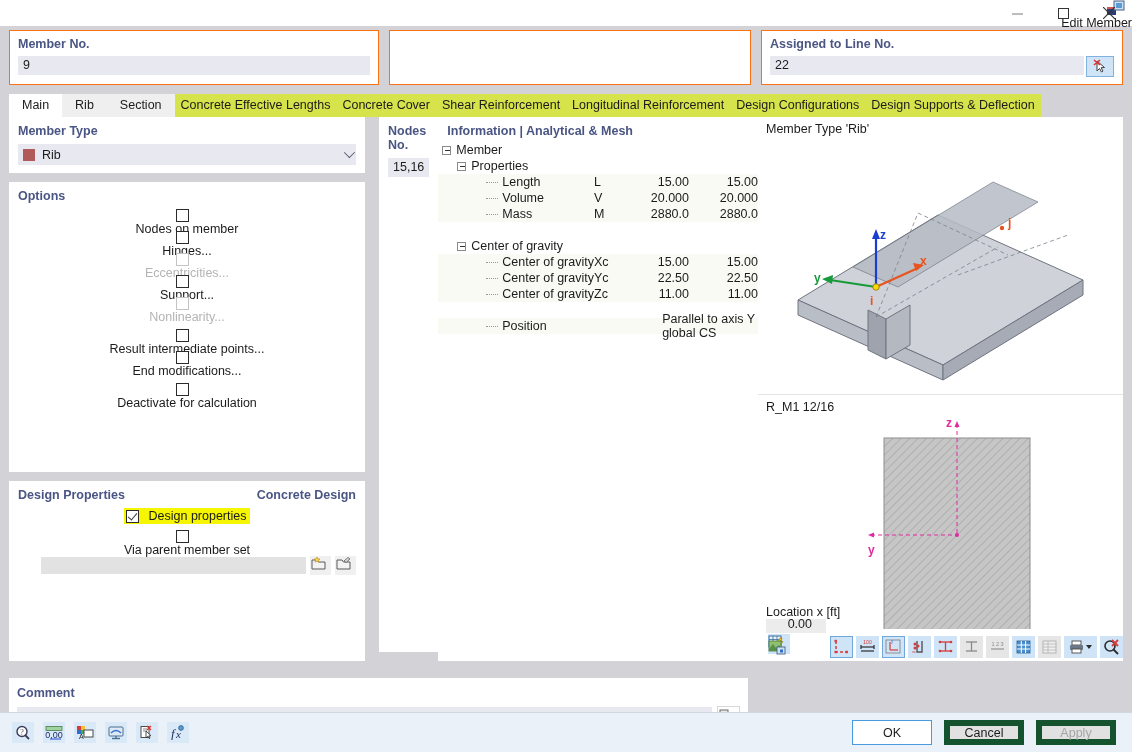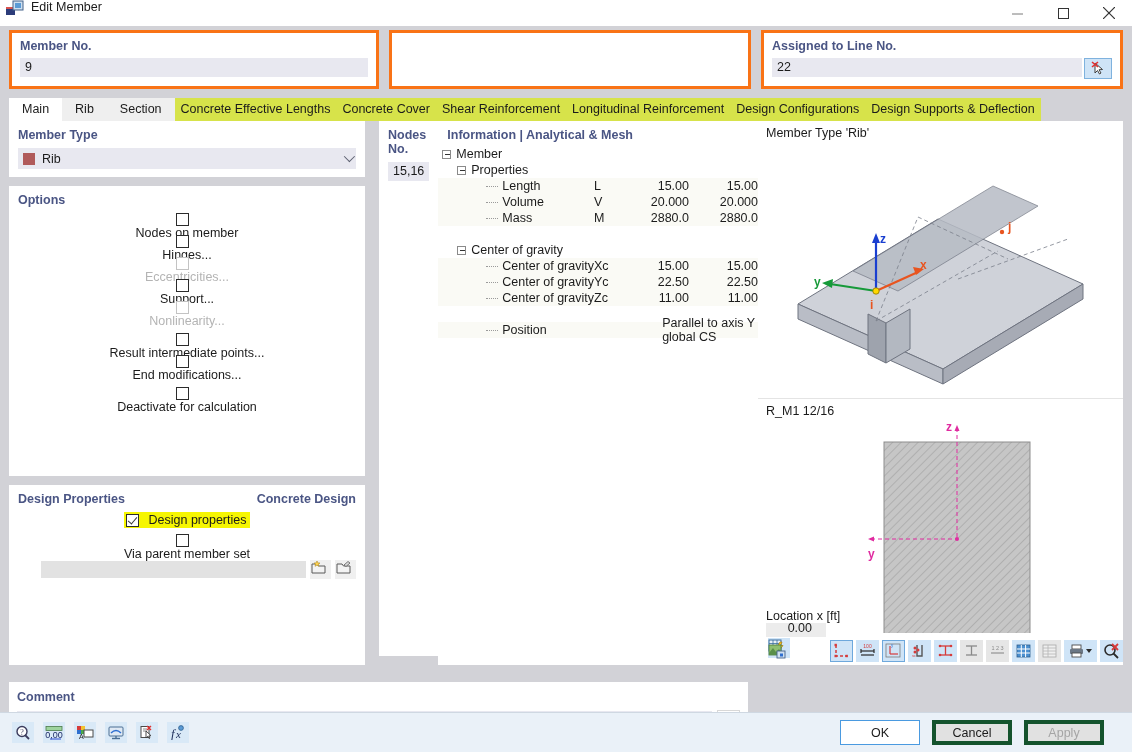--- a/index.html
+++ b/index.html
@@ -5,29 +5,29 @@
   * { box-sizing: border-box; }
   html, body { margin:0; padding:0; }
   body {
     width:1132px; height:752px; overflow:hidden;
     background:#d2d2d7;
     font-family:"Liberation Sans", sans-serif;
     font-size:12.5px; color:#1b1b1b;
     -webkit-font-smoothing:antialiased;
   }
   
-  .titlebar { height:26px; background:#ffffff; display:flex; align-items:flex-start; position:relative; }
+  .titlebar { height:26px; background:#ffffff; display:flex; align-items:flex-end; position:relative;flex-direction:column; }
   .title-icon { width:18px; height:16px; margin:0 7px 0 6px; position:relative; flex:none; }
   .title-text { font-size:12.5px; color:#1b1b1b; }
   .win-btns { position:absolute; right:0; top:0; height:26px; display:flex; }
   .win-btn { width:46px; height:26px; display:flex; align-items:center; justify-content:center; color:#333; font-size:13px; }
 
   
   .toprow { display:flex; gap:10px; padding:4px 9px 0 9px; }
-  .panel { background:#fff; border:3px solid #f97316; }
+  .panel { background:#fff; border:1px solid #f97316; }
   .fieldpanel { padding:6px 8px 7px 8px; }
   .fieldlabel { color:#4a5584; font-weight:bold; font-size:12.5px; margin-bottom:5px; }
   .fieldbox { background:#e8e8f0; height:19px; line-height:19px; padding:0 5px; font-size:12.5px; color:#1b1b1b; }
   .fieldrow { display:flex; }
   .fieldrow .fieldbox { flex:1; }
   .pickbtn { width:28px; height:21px; margin-left:2px; background:#cfe4f7; border:1px solid #7fb2de;
              display:flex; align-items:center; justify-content:center; position:relative; }
 
   
   .tabbar { display:flex; align-items:flex-end; height:23px; margin:9px 0 0 9px; }
@@ -104,23 +104,23 @@
   .comment { background:#fff; padding:8px 8px 8px 8px;margin-top:8px; }
   .comment-row { display:flex; align-items:center; }
   .comment-in { flex:1; height:19px; background:#e8e8f0; position:relative; }
   .comment-btn { width:23px; height:21px; margin-left:5px; background:#fff; border:1px solid #d8d8d8; position:relative; }
 
   
   .footer { position:absolute; left:0; bottom:0; width:1132px; height:40px; background:#eaf1f8;
             border-top:1px solid #cfd8e2; display:flex; align-items:center; }
   .foot-icons { display:flex; gap:9px; padding-left:12px; }
   .fbtn { width:22px; height:21px; background:#d9e9f7; position:relative; display:flex; align-items:center; justify-content:center; }
-  .foot-btns { margin-left:auto; display:flex; gap:12px; padding-right:28px; }
+  .foot-btns { margin-left:auto; display:flex; gap:12px; padding-right:16px; }
   .dlgbtn { width:80px; height:25px; background:#e1e1e1; font-size:12.5px; display:flex; align-items:center;
-            justify-content:center; border:4px solid #14532d; }
+            justify-content:center; border:6px solid #14532d; }
   .dlgbtn.primary { background:#fff; border:1.6px solid #4a9ae0; }
   .dlgbtn.dis { color:#a5a5a5; }
   svg { display:block; }
   .axl { font-weight:bold; font-size:12px; }
 </style>
 </head>
 <body>
 
 <div class="titlebar">
   <div class="title-icon">

